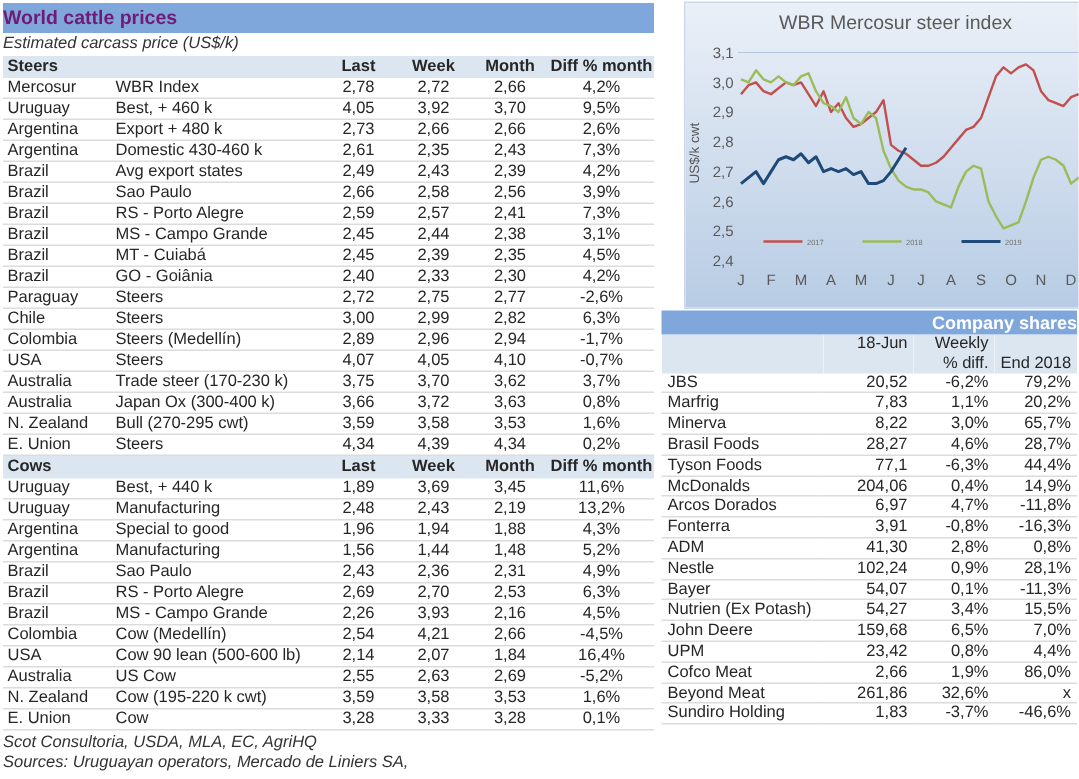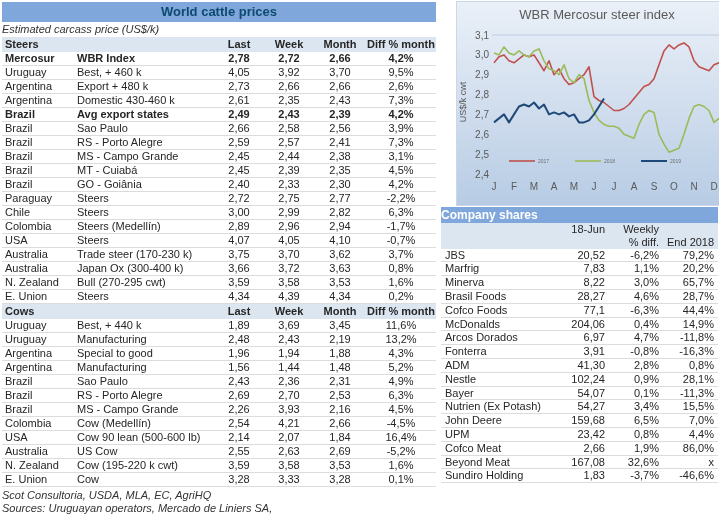--- a/index.html
+++ b/index.html
@@ -4,51 +4,51 @@
 <style>
   html,body{margin:0;padding:0;}
   body{
     width:719px;height:519px;position:relative;background:#ffffff;
     font-family:"Liberation Sans","DejaVu Sans",sans-serif;
     color:#262626;overflow:hidden;
   }
   
   .left-panel{position:absolute;left:2px;top:2px;width:434px;}
   .banner{
-    background:#7fa7db;color:#0c4a6e;font-weight:bold;font-size:13px;
-    text-align:center;height:20px;line-height:20px;
+    background:#7fa7db;color:#701a75;font-weight:bold;font-size:13px;
+    text-align:left;height:20px;line-height:20px;
   }
   .subtitle{font-style:italic;font-size:11px;height:15px;line-height:15px;color:#333;}
   table.prices{border-collapse:collapse;table-layout:fixed;width:434px;font-size:11px;}
   table.prices td{padding:0 3px;line-height:13px;height:13px;overflow:hidden;white-space:nowrap;}
   table.prices tr.sect td{background:#dce6f1;font-weight:bold;height:15px;line-height:15px;}
   table.prices tbody.data tr td{border-bottom:1px solid #dcdcdc;}
   table.prices td.num{text-align:center;padding:0 1px;}
-  table.prices tr.bold td{font-weight:bold;margin-left:28px;}
+  table.prices tr.bold td{font-weight:normal;margin-left:28px;}
   .sources{font-style:italic;font-size:11px;line-height:13px;color:#333;margin-top:2px;}
   
   .chart-box{
     position:absolute;left:456px;top:1px;width:280px;height:203px;
     background:linear-gradient(180deg,#eaf0f8 0%,#d4e0ef 45%,#b7cce4 100%);
     border:1px solid #ccd8ea;
   }
   .chart-title{
     position:absolute;left:0;right:0;top:5px;text-align:center;
     font-size:13px;color:#595959;
   }
   .chart-ylabel{
     position:absolute;left:-24px;top:95px;width:60px;text-align:center;
     font-size:9px;color:#595959;transform:rotate(-90deg);
   }
   .chart-box svg{position:absolute;left:0;top:0;}
   
   .shares-panel{position:absolute;left:441px;top:207px;width:277px;}
   .shares-banner{
     background:#7fa7db;color:#ffffff;font-weight:bold;font-size:12px;
-    text-align:left;height:16px;line-height:16px;
+    text-align:right;height:16px;line-height:16px;
   }
   table.shares{border-collapse:collapse;table-layout:fixed;width:277px;font-size:11px;}
   table.shares td{padding:0 4px;line-height:12.8px;height:12.8px;white-space:nowrap;overflow:hidden;}
   table.shares tr.subhead td{background:#dce6f1;border-bottom:none;}
   table.shares tbody.data td{border-bottom:1px solid #dcdcdc;}
   table.shares td.r{text-align:right;}
 </style>
 </head>
 <body>
 
@@ -155,21 +155,21 @@
           <td class="num">2,33</td>
           <td class="num">2,30</td>
           <td class="num">4,2%</td>
         </tr>
         <tr>
           <td>Paraguay</td>
           <td>Steers</td>
           <td class="num">2,72</td>
           <td class="num">2,75</td>
           <td class="num">2,77</td>
-          <td class="num">-2,2%</td>
+          <td class="num">-2,6%</td>
         </tr>
         <tr>
           <td>Chile</td>
           <td>Steers</td>
           <td class="num">3,00</td>
           <td class="num">2,99</td>
           <td class="num">2,82</td>
           <td class="num">6,3%</td>
         </tr>
         <tr>
@@ -416,21 +416,21 @@
           <td class="r">3,0%</td>
           <td class="r">65,7%</td>
         </tr>
         <tr>
           <td>Brasil Foods</td>
           <td class="r">28,27</td>
           <td class="r">4,6%</td>
           <td class="r">28,7%</td>
         </tr>
         <tr>
-          <td>Cofco Foods</td>
+          <td>Tyson Foods</td>
           <td class="r">77,1</td>
           <td class="r">-6,3%</td>
           <td class="r">44,4%</td>
         </tr>
         <tr>
           <td>McDonalds</td>
           <td class="r">204,06</td>
           <td class="r">0,4%</td>
           <td class="r">14,9%</td>
         </tr>
@@ -483,21 +483,21 @@
           <td class="r">4,4%</td>
         </tr>
         <tr>
           <td>Cofco Meat</td>
           <td class="r">2,66</td>
           <td class="r">1,9%</td>
           <td class="r">86,0%</td>
         </tr>
         <tr>
           <td>Beyond Meat</td>
-          <td class="r">167,08</td>
+          <td class="r">261,86</td>
           <td class="r">32,6%</td>
           <td class="r">x</td>
         </tr>
         <tr>
           <td>Sundiro Holding</td>
           <td class="r">1,83</td>
           <td class="r">-3,7%</td>
           <td class="r">-46,6%</td>
         </tr>
       </tbody>

